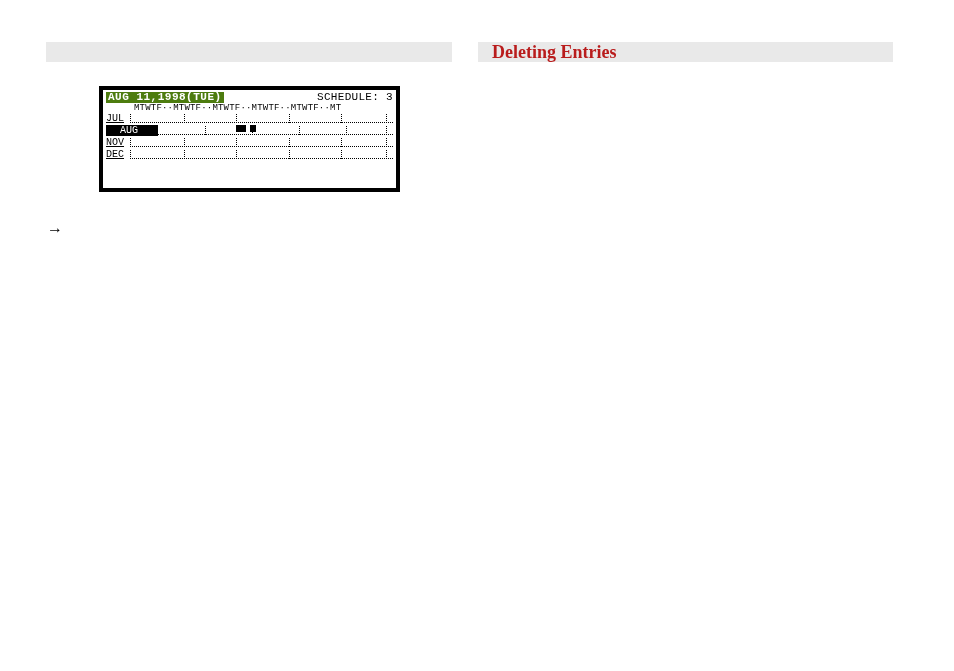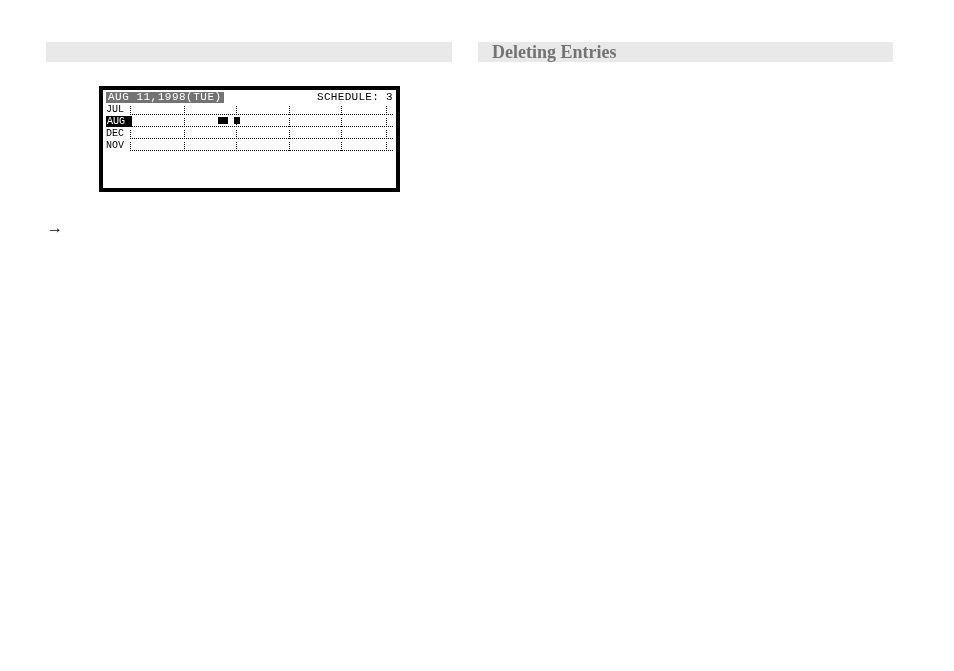--- a/index.html
+++ b/index.html
@@ -38,21 +38,21 @@
     background: #e9e9e9;
     width: 100%;
     display: flex;
     align-items: center;
     padding-left: 14px;
     box-sizing: border-box;
   }
   .heading-bar span {
     font-weight: bold;
     font-size: 18px;
-    color: #737373;
+    color: #b91c1c;
     line-height: 18px;
   }
   .lcd-wrap {
     position: absolute;
     left: 99px;
     top: 86px;
     width: 301px;
     height: 106px;
   }
   .lcd {
@@ -68,57 +68,58 @@
     position: relative;
     padding: 2px 3px 2px 3px;
   }
   .lcd-row {
     display: flex;
     justify-content: space-between;
     height: 11px;
     align-items: center;
   }
   .lcd-date {
-    background: #737373;
+    background: #4d7c0f;
     color: #fff;
     padding: 0 2px;
-    font-weight: normal;
+    font-weight: bold;
     letter-spacing: 0.5px;
   }
   .lcd-sched {
     letter-spacing: 0.3px;
   }
   .lcd-week-header {
     font-family: "Courier New", monospace;
     font-size: 9px;
     letter-spacing: 0.2px;
     white-space: nowrap;
     overflow: hidden;
     height: 10px;
     line-height: 10px;
     padding-left: 28px;
   }
   .lcd-months {
     position: relative;
   }
   .lcd-month-row {
     display: flex;
-    align-items: flex-end;
+    align-items: flex-start;
     height: 12px;
     position: relative;
+    text-decoration: underline;
   }
   .lcd-month-label {
     width: 26px;
     font-size: 10px;
     flex-shrink: 0;
   }
   .lcd-month-label.active {
     background: #000;
     color: #fff;
-    padding: 0 1px;
+    padding: 0 14px;
     width: 24px;
   }
   .lcd-grid {
     flex: 1;
     height: 9px;
     position: relative;
     border-bottom: 1px dotted #000;
   }
   .lcd-grid::before {
     content: '';
@@ -170,20 +171,21 @@
   </div>
 
   <div class="lcd-wrap">
     <div class="lcd">
       <div class="lcd-row">
         <span class="lcd-date">AUG 11,1998(TUE)</span>
         <span class="lcd-sched">
           <span>SCHEDULE:</span> <span>3</span>
         </span>
       </div>
+      <div class="lcd-week-header">MTWTF··MTWTF··MTWTF··MTWTF··MTWTF··MT</div>
       <div class="lcd-months" id="lcd-months">
           <div class="lcd-month-row">
             <div class="lcd-month-label">JUL</div>
             <div class="lcd-grid">
               <div class="lcd-divider d1"></div>
               <div class="lcd-divider d2"></div>
               <div class="lcd-divider d3"></div>
               <div class="lcd-divider d4"></div>
             </div>
           </div>
@@ -192,30 +194,30 @@
             <div class="lcd-grid">
               <div class="lcd-divider d1"></div>
               <div class="lcd-divider d2"></div>
               <div class="lcd-divider d3"></div>
               <div class="lcd-divider d4"></div>
               <div class="lcd-mark" style="left: 33%; width: 10px;"></div>
               <div class="lcd-mark" style="left: 39%; width: 6px;"></div>
             </div>
           </div>
           <div class="lcd-month-row">
+            <div class="lcd-month-label">NOV</div>
+            <div class="lcd-grid">
+              <div class="lcd-divider d1"></div>
+              <div class="lcd-divider d2"></div>
+              <div class="lcd-divider d3"></div>
+              <div class="lcd-divider d4"></div>
+            </div>
+          </div>
+          <div class="lcd-month-row">
             <div class="lcd-month-label">DEC</div>
-            <div class="lcd-grid">
-              <div class="lcd-divider d1"></div>
-              <div class="lcd-divider d2"></div>
-              <div class="lcd-divider d3"></div>
-              <div class="lcd-divider d4"></div>
-            </div>
-          </div>
-          <div class="lcd-month-row">
-            <div class="lcd-month-label">NOV</div>
             <div class="lcd-grid">
               <div class="lcd-divider d1"></div>
               <div class="lcd-divider d2"></div>
               <div class="lcd-divider d3"></div>
               <div class="lcd-divider d4"></div>
             </div>
           </div>
         </div>
     </div>
   </div>

